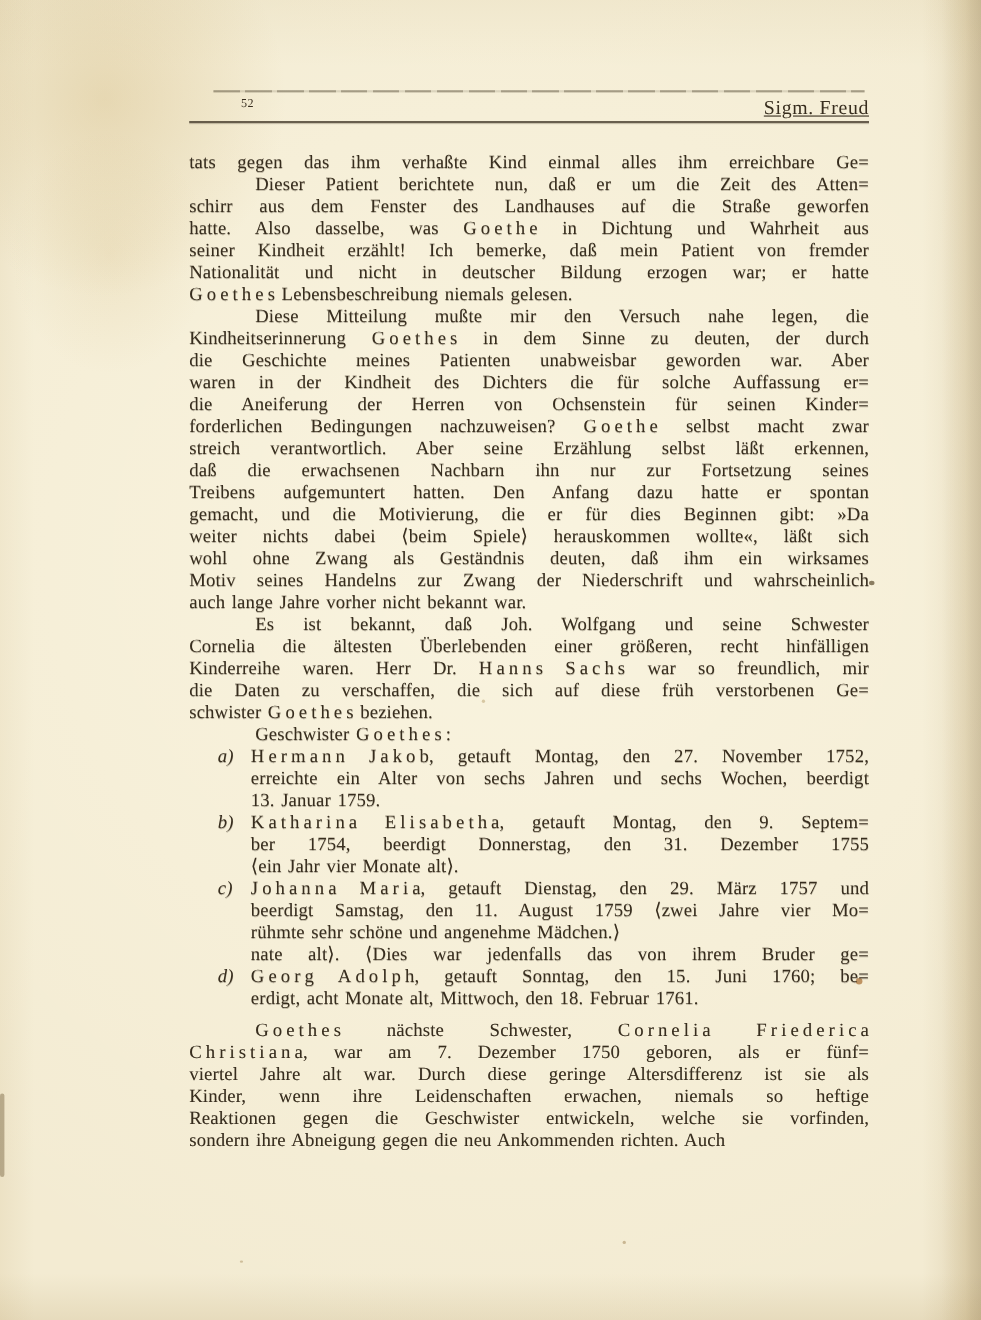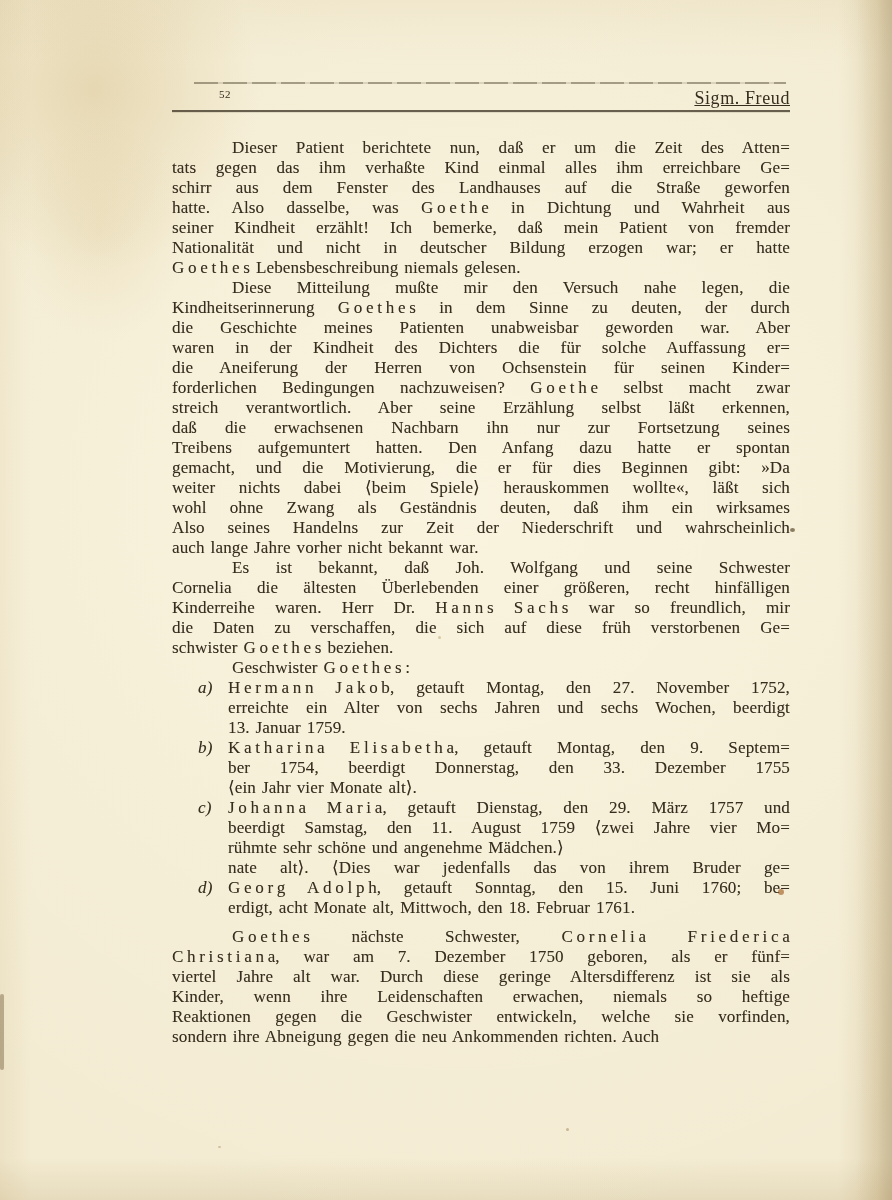--- a/index.html
+++ b/index.html
@@ -82,62 +82,62 @@
     <div class="rule-top"></div>
     <div class="header-row">
       <span class="page-number">52</span>
       <span class="running-title">Sigm. Freud</span>
     </div>
     <div class="rule-bottom"></div>
   </div>
 
   <div class="content">
       <div class="para">
+        <div class="line">tats gegen das ihm verhaßte Kind einmal alles ihm erreichbare Ge=</div>
         <div class="line indent">Dieser Patient berichtete nun, daß er um die Zeit des Atten=</div>
-        <div class="line">tats gegen das ihm verhaßte Kind einmal alles ihm erreichbare Ge=</div>
         <div class="line">schirr aus dem Fenster des Landhauses auf die Straße geworfen</div>
         <div class="line">hatte. Also dasselbe, was G o e t h e in Dichtung und Wahrheit aus</div>
         <div class="line">seiner Kindheit erzählt! Ich bemerke, daß mein Patient von fremder</div>
         <div class="line">Nationalität und nicht in deutscher Bildung erzogen war; er hatte</div>
         <div class="line last">G o e t h e s Lebensbeschreibung niemals gelesen.</div>
       </div>
       <div class="para">
         <div class="line indent">Diese Mitteilung mußte mir den Versuch nahe legen, die</div>
         <div class="line">Kindheitserinnerung G o e t h e s in dem Sinne zu deuten, der durch</div>
         <div class="line">die Geschichte meines Patienten unabweisbar geworden war. Aber</div>
         <div class="line">waren in der Kindheit des Dichters die für solche Auffassung er=</div>
         <div class="line">die Aneiferung der Herren von Ochsenstein für seinen Kinder=</div>
         <div class="line">forderlichen Bedingungen nachzuweisen? G o e t h e selbst macht zwar</div>
         <div class="line">streich verantwortlich. Aber seine Erzählung selbst läßt erkennen,</div>
         <div class="line">daß die erwachsenen Nachbarn ihn nur zur Fortsetzung seines</div>
         <div class="line">Treibens aufgemuntert hatten. Den Anfang dazu hatte er spontan</div>
         <div class="line">gemacht, und die Motivierung, die er für dies Beginnen gibt: »Da</div>
         <div class="line">weiter nichts dabei ⟨beim Spiele⟩ herauskommen wollte«, läßt sich</div>
         <div class="line">wohl ohne Zwang als Geständnis deuten, daß ihm ein wirksames</div>
-        <div class="line">Also seines Handelns zur Zeit der Niederschrift und wahrscheinlich</div>
+        <div class="line">Motiv seines Handelns zur Zwang der Niederschrift und wahrscheinlich</div>
         <div class="line last">auch lange Jahre vorher nicht bekannt war.</div>
       </div>
       <div class="para">
         <div class="line indent">Es ist bekannt, daß Joh. Wolfgang und seine Schwester</div>
         <div class="line">Cornelia die ältesten Überlebenden einer größeren, recht hinfälligen</div>
         <div class="line">Kinderreihe waren. Herr Dr. H a n n s S a c h s war so freundlich, mir</div>
         <div class="line">die Daten zu verschaffen, die sich auf diese früh verstorbenen Ge=</div>
         <div class="line last">schwister G o e t h e s beziehen.</div>
       </div>
       <div class="heading-line">Geschwister G o e t h e s :</div>
       <div class="list-item">
         <div class="marker" style="display: inline;">a)</div>
         <div class="line">H e r m a n n J a k o b, getauft Montag, den 27. November 1752,</div>
         <div class="line">erreichte ein Alter von sechs Jahren und sechs Wochen, beerdigt</div>
         <div class="line last">13. Januar 1759.</div>
       </div>
       <div class="list-item">
         <div class="marker" style="display: inline;">b)</div>
         <div class="line">K a t h a r i n a E l i s a b e t h a, getauft Montag, den 9. Septem=</div>
-        <div class="line">ber 1754, beerdigt Donnerstag, den 33. Dezember 1755</div>
+        <div class="line">ber 1754, beerdigt Donnerstag, den 31. Dezember 1755</div>
         <div class="line last">⟨ein Jahr vier Monate alt⟩.</div>
       </div>
       <div class="list-item">
         <div class="marker" style="display: inline;">c)</div>
         <div class="line">J o h a n n a M a r i a, getauft Dienstag, den 29. März 1757 und</div>
         <div class="line">beerdigt Samstag, den 11. August 1759 ⟨zwei Jahre vier Mo=</div>
         <div class="line last">rühmte sehr schöne und angenehme Mädchen.⟩</div>
         <div class="line">nate alt⟩. ⟨Dies war jedenfalls das von ihrem Bruder ge=</div>
       </div>
       <div class="list-item">

